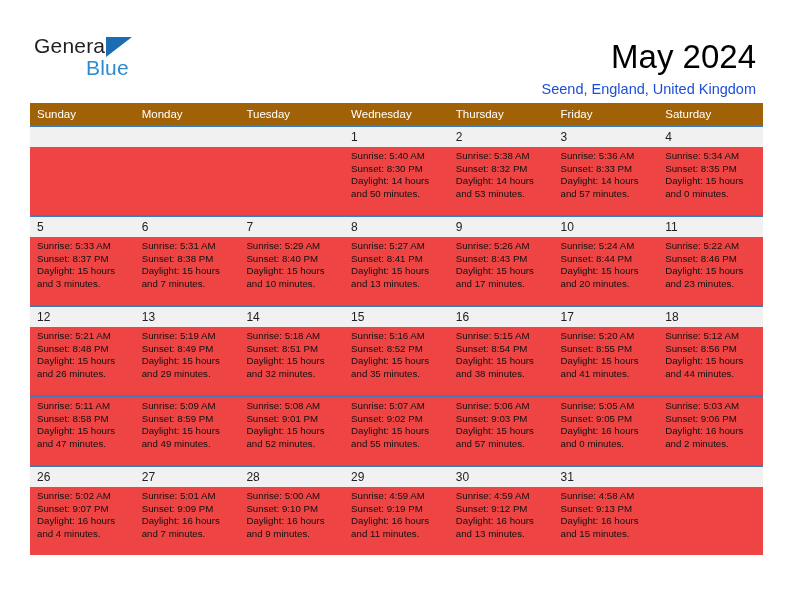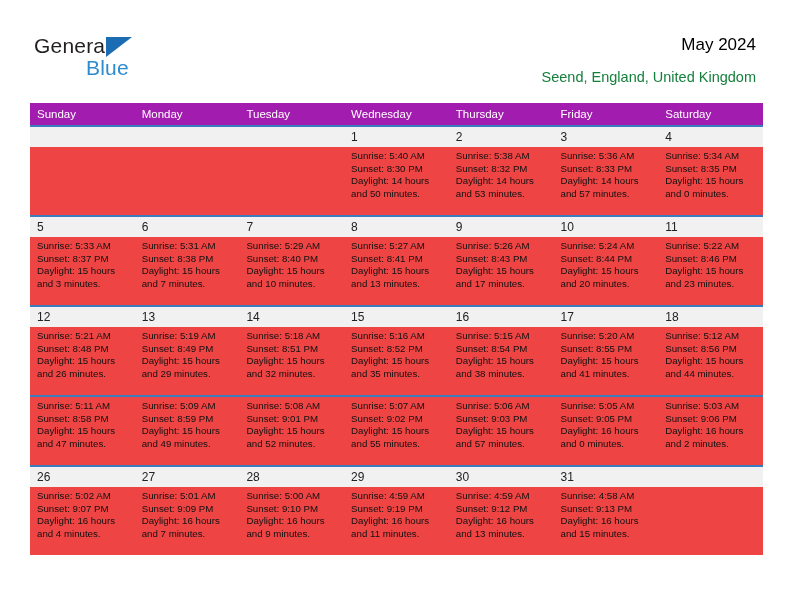--- a/index.html
+++ b/index.html
@@ -67,45 +67,46 @@
     font-family: "Liberation Sans", sans-serif;
   }
 
   .title-block {
     position: absolute;
     right: 36px;
     top: 30px;
     text-align: right;
   }
   .cal-title {
-    font-size: 17px;
+    font-size: 33px;
     color: #000;
     line-height: 30px;
     white-space: nowrap;
+    margin-top: 12px;
   }
   .cal-subtitle {
     margin-top: 9px;
     font-size: 14.5px;
-    color: #15803d;
+    color: #1d4ed8;
     line-height: 17px;
     white-space: nowrap;
   }
 
   
   .calendar {
     position: absolute;
     left: 30px;
     top: 103px;
     width: 733px;
     border-collapse: collapse;
     table-layout: fixed;
   }
 
   .calendar th {
-    background: #a21caf;
+    background: #a16207;
     color: #ffffff;
     font-size: 11.5px;
     font-weight: normal;
     text-align: left;
     padding: 5px 0 5px 7px;
     height: 19px;
     box-sizing: border-box;
   }
 
   .weekrow-sep td {

